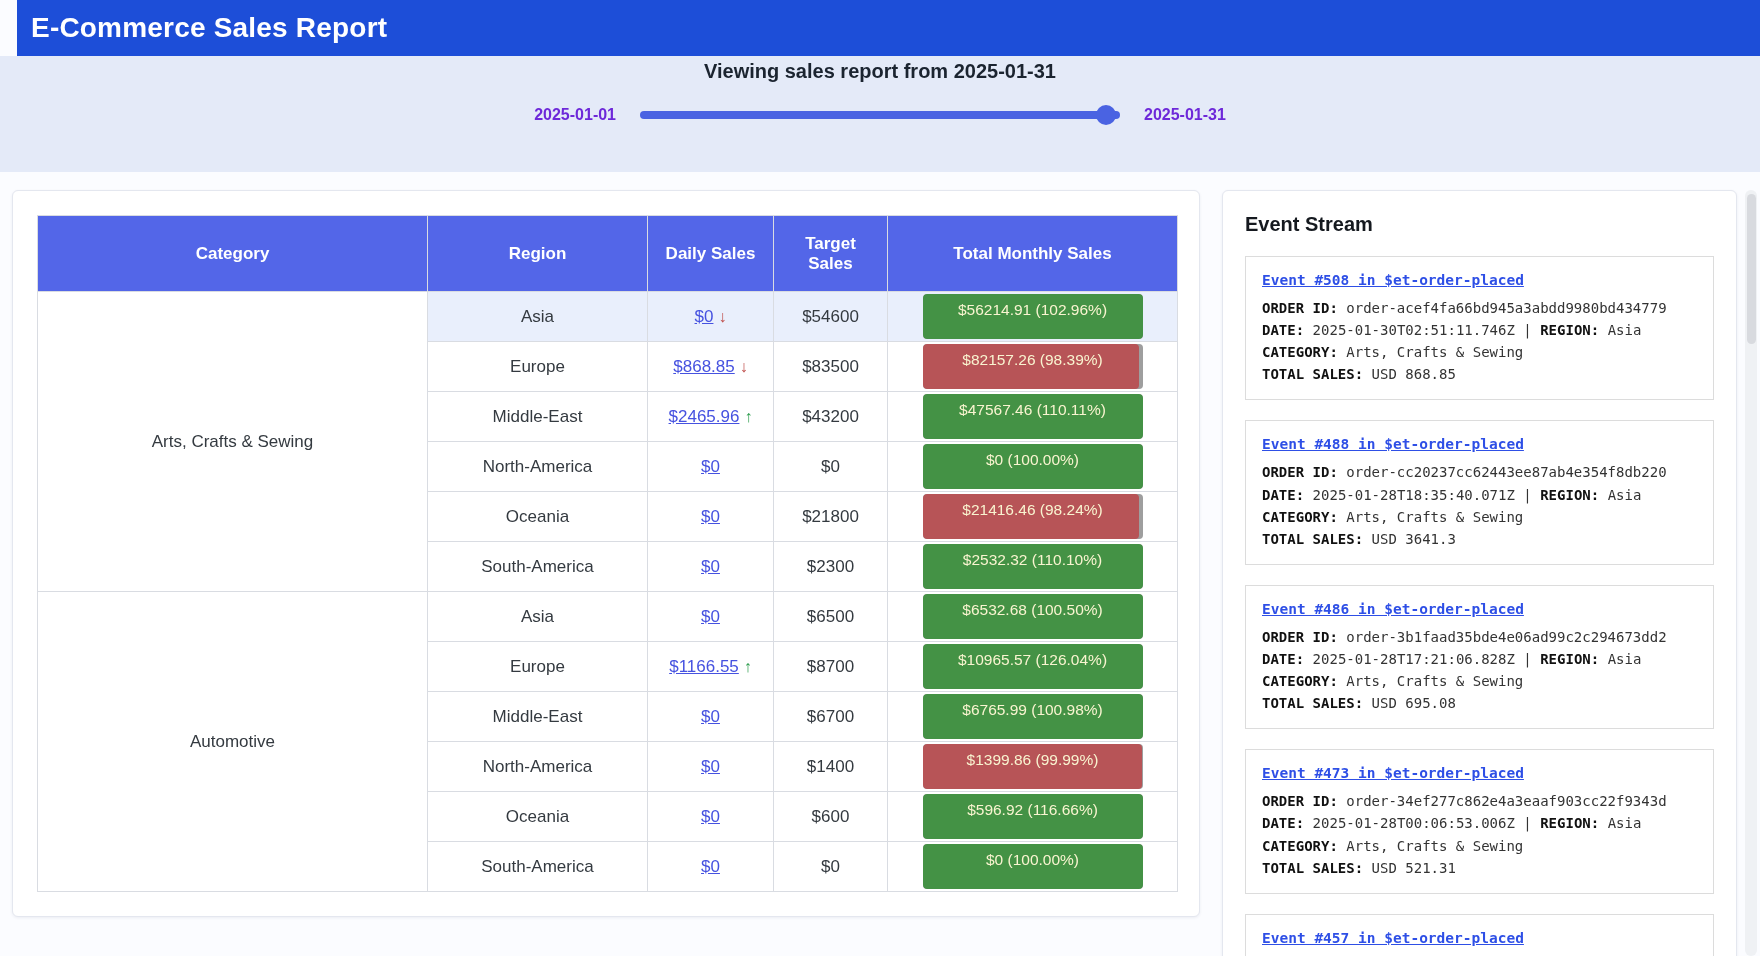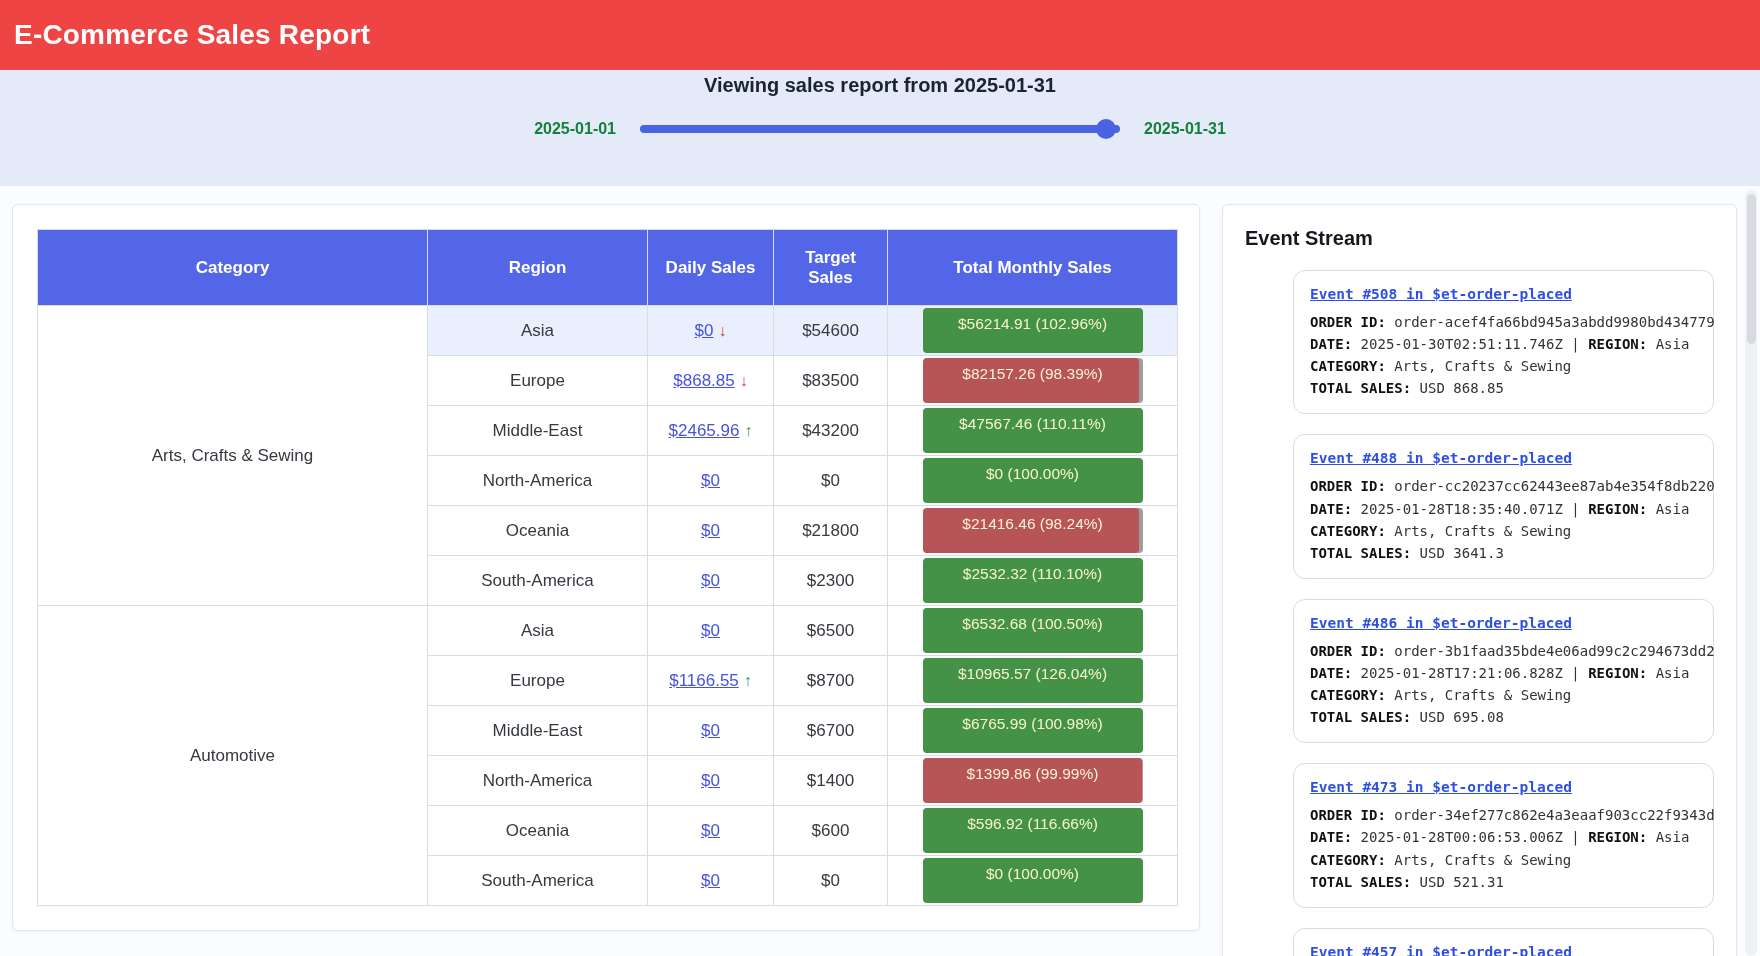--- a/index.html
+++ b/index.html
@@ -3,30 +3,31 @@
 <meta charset="utf-8">
 <style>
   * { box-sizing: border-box; margin: 0; padding: 0; }
   html, body {
     width: 1760px; height: 956px; overflow: hidden;
     font-family: "Liberation Sans", sans-serif;
     background: #fbfcff;
   }
   
   .app-header {
-    height: 70px; background: #ef4444; display: flex; align-items: center;
+    height: 56px; background: #1d4ed8; display: flex; align-items: center;
     padding-left: 14px;
+    margin-left: 17px;
   }
   .app-header h1 { color: #ffffff; font-size: 28px; font-weight: bold; letter-spacing: .2px; }
 
   
   .slider-band { height: 116px; background: #e4eaf8; padding-top: 4px; }
   .slider-title { text-align: center; font-size: 20px; font-weight: bold; color: #1b2430; }
   .slider-row { display: flex; justify-content: center; align-items: center; margin-top: 22px; gap: 24px; }
-  .slider-date { color: #15803d; font-size: 16px; font-weight: bold; }
+  .slider-date { color: #6d28d9; font-size: 16px; font-weight: bold; }
   .slider-track-wrap { position: relative; width: 480px; height: 20px; }
   .slider-track {
     position: absolute; top: 6px; left: 0; width: 100%; height: 8px;
     background: #4a63e2; border-radius: 5px; cursor: pointer;
   }
   .slider-thumb {
     position: absolute; top: 0; left: calc(97% - 10px); width: 20px; height: 20px;
     border-radius: 50%; background: #4a63e2; cursor: grab;
   }
 
@@ -68,22 +69,22 @@
   .badge .fill { position: absolute; left: 0; top: 0; bottom: 0; border-radius: 4px; }
   .badge.good .fill { background: #449245; }
   .badge.bad  .fill { background: #b75457; }
   .badge .badge-label {
     position: absolute; left: 0; right: 0; top: 0; line-height: 31px;
     color: #f9f4d0; font-size: 15.5px; text-align: center;
   }
 
   
   .event-card {
-    border: 1px solid #dcdcdc; border-radius: 12px; padding: 13px 16px 14px 16px;
-    margin-bottom: 20px; font-family: "DejaVu Sans Mono", monospace; margin-left: 48px;
+    border: 1px solid #dcdcdc; border-radius: 0; padding: 13px 16px 14px 16px;
+    margin-bottom: 20px; font-family: "DejaVu Sans Mono", monospace;
   }
   .event-title {
     display: inline-block; color: #2e4fe6; font-weight: bold; font-size: 14.5px;
     text-decoration: underline; margin-bottom: 9px; cursor: pointer;
     font-family: "DejaVu Sans Mono", monospace;
   }
   .event-line { font-size: 14px; line-height: 1.58; color: #333333; white-space: nowrap; }
   .event-line .lbl { font-weight: bold; color: #111111; }
 
   

